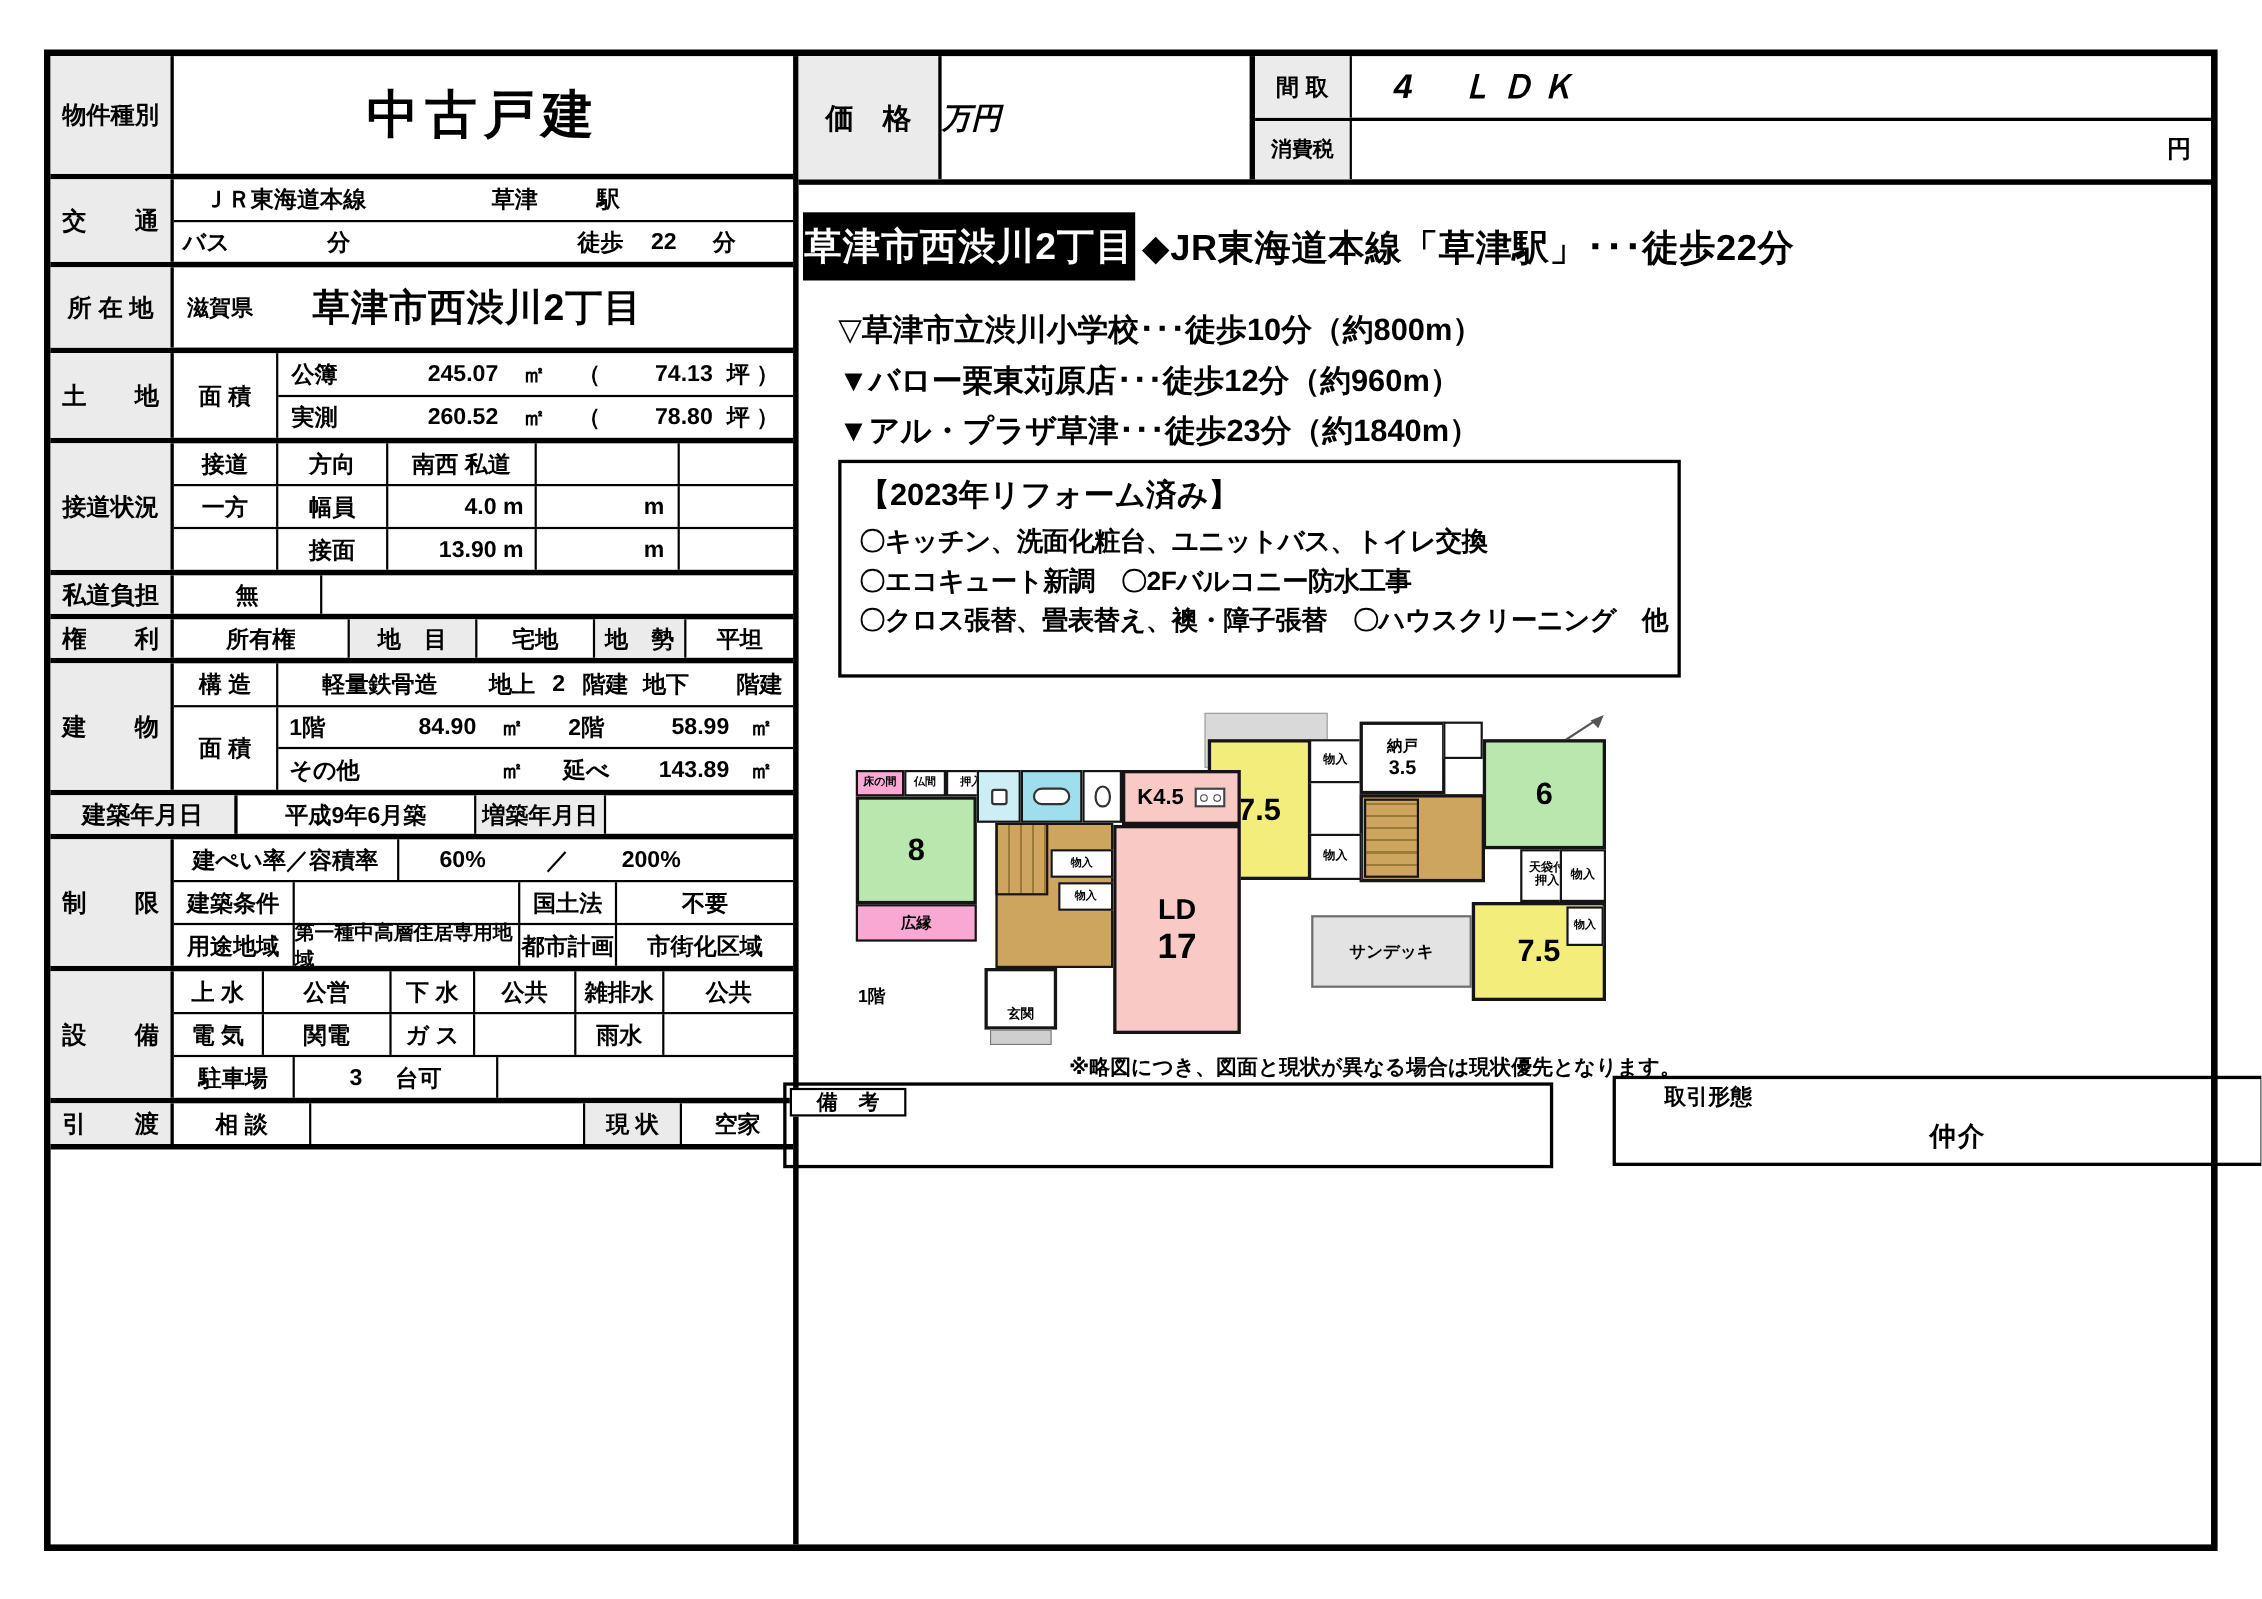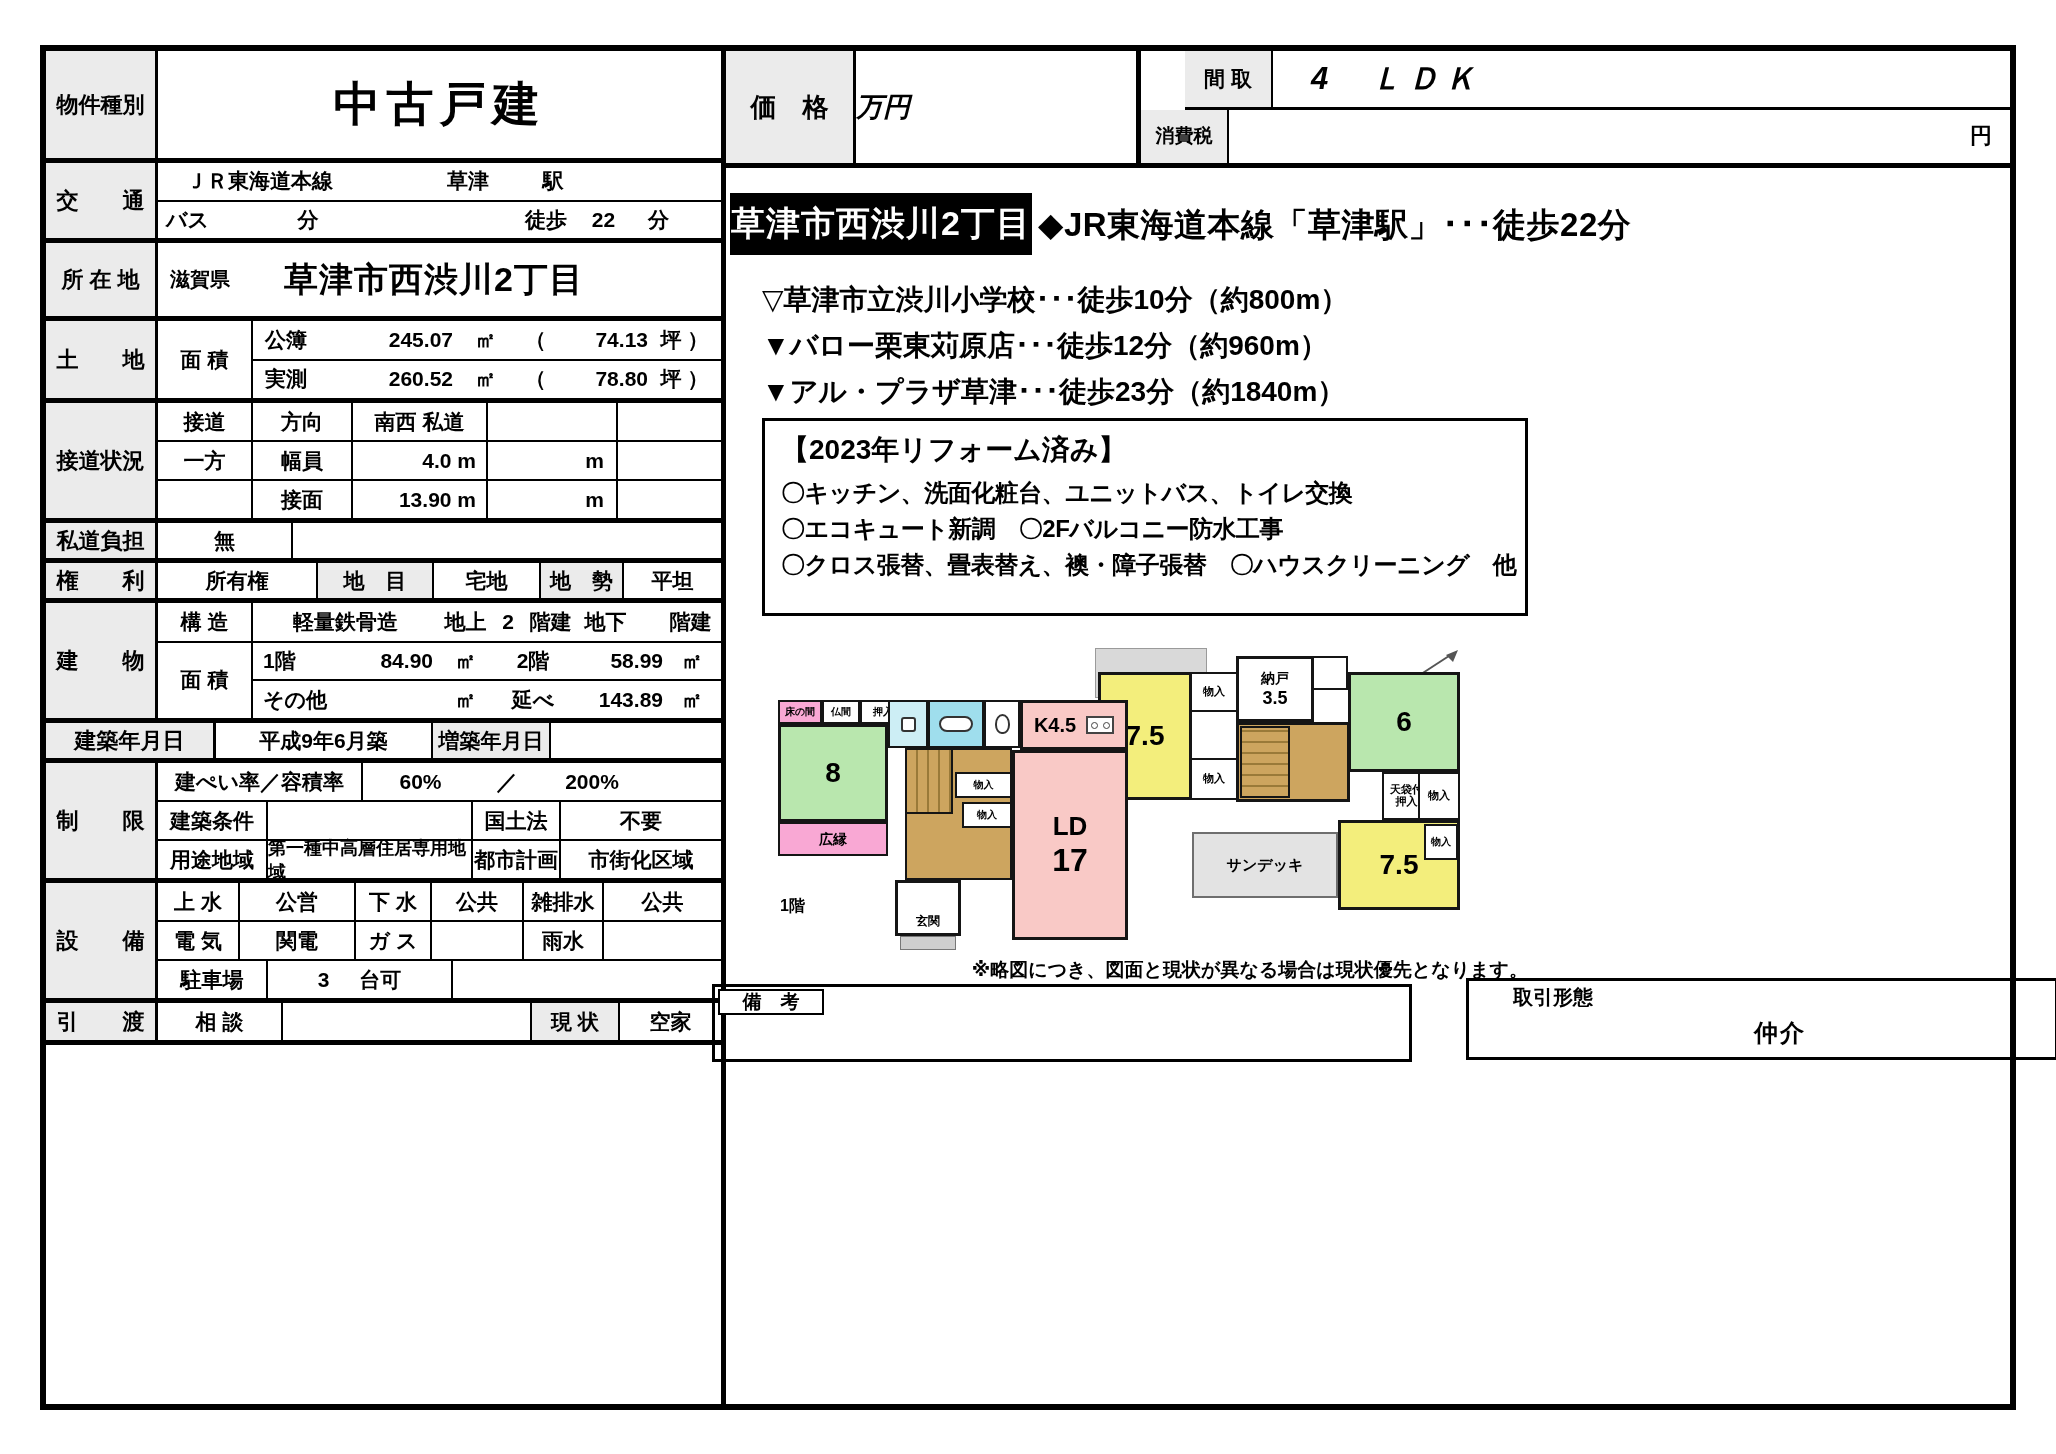--- a/index.html
+++ b/index.html
@@ -23,21 +23,21 @@
   .gray { background:#ebebeb; }
   .sp { height:100%; }
 
   
   .price-row { position:absolute; left:680px; top:0; width:1284px; height:117px; border-bottom:5px solid #000; display:flex; }
   .price-lab { width:130px; flex:none; background:#ebebeb; border-right:3px solid #000; display:flex; align-items:center; justify-content:center; font-size:26px; }
   .price-val { width:285px; flex:none; border-right:5px solid #000; display:flex; align-items:center; }
   .price-num { flex:1; text-align:center; font-size:56px; font-style:italic; letter-spacing:2px; }
   .price-unit { width:84px; font-size:27px; font-style:italic; text-align:left; }
   .mt-col { flex:1; display:flex; flex-direction:column; }
-  .mt-row { flex:1.05; display:flex; border-bottom:3px solid #000;margin-left:44px; }
+  .mt-row { flex:1.05; display:flex; border-bottom:3px solid #000; }
   .tax-row { flex:1; display:flex; }
   .mt-lab { width:88px; flex:none; background:#ebebeb; border-right:2px solid #000; display:flex; align-items:center; justify-content:center; font-size:21px; }
   .mt-val { flex:1; display:flex; align-items:center; font-style:italic; font-size:31px; padding-left:38px; letter-spacing:6px; }
   .tax-val { flex:1; display:flex; align-items:center; justify-content:flex-end; font-size:22px; padding-right:18px; }
 
   
   .abs { position:absolute; }
   .badge { left:684px; top:142px; width:302px; height:62px; background:#000; color:#fff; font-size:34px;
            display:flex; align-items:center; justify-content:center; letter-spacing:1px; }
   .jrline { left:992px; top:152px; font-size:33px; white-space:nowrap; letter-spacing:0.5px; }

